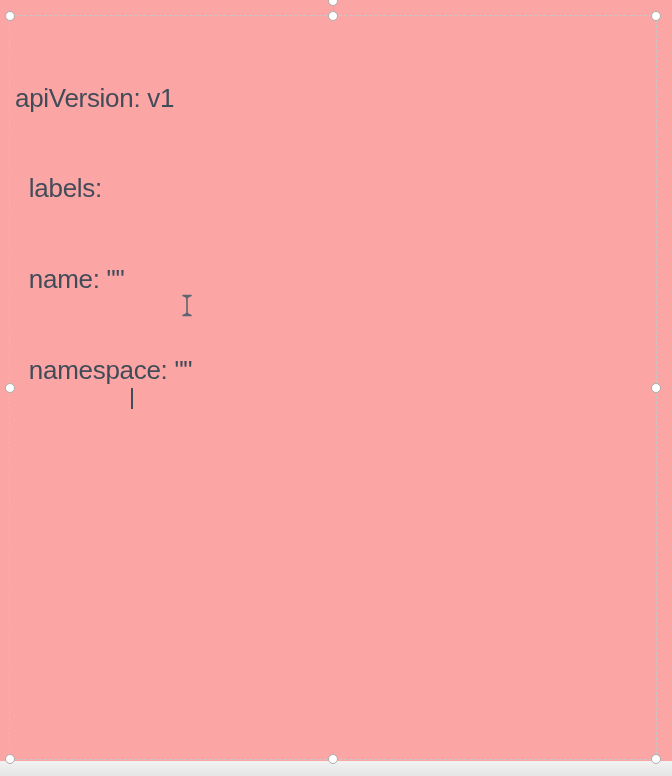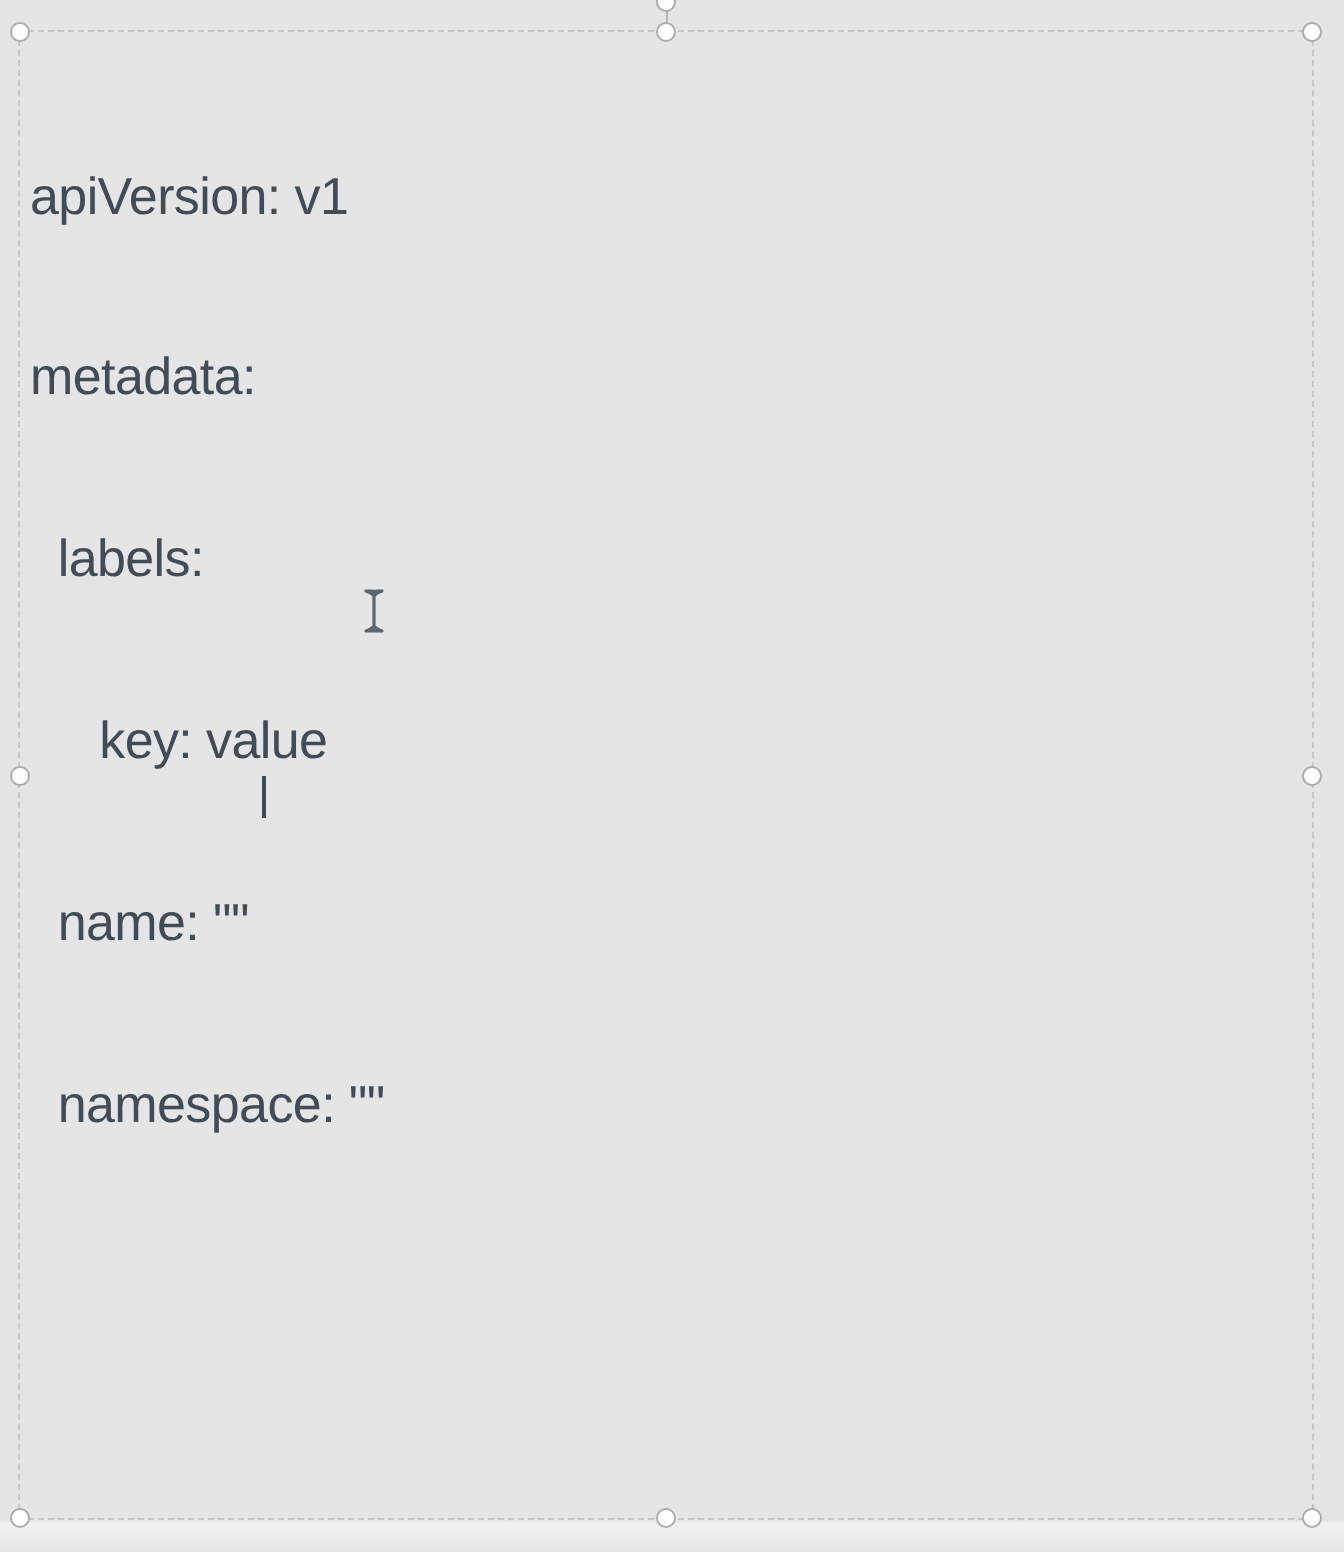--- a/index.html
+++ b/index.html
@@ -8,21 +8,21 @@
     width: 672px;
     height: 776px;
     overflow: hidden;
     font-family: "Liberation Sans", sans-serif;
     background: #ffffff;
   }
   .canvas {
     position: relative;
     width: 672px;
     height: 776px;
-    background: #e5e5e5;
+    background: #fca5a5;
     overflow: hidden;
   }
   .bottom-strip {
     position: absolute;
     left: 0;
     top: 761px;
     width: 672px;
     height: 15px;
     background: linear-gradient(#f2f2f2, #e5e5e5);
   }
@@ -121,23 +121,21 @@
     <div class="handle h-tm"></div>
     <div class="handle h-tr"></div>
     <div class="handle h-ml"></div>
     <div class="handle h-mr"></div>
     <div class="handle h-bl"></div>
     <div class="handle h-bm"></div>
     <div class="handle h-br"></div>
 
     <div class="yaml-text">
       <div class="yline">apiVersion: v1</div>
-      <div class="yline">metadata:</div>
       <div class="yline">  labels:</div>
-      <div class="yline">     key: value</div>
       <div class="yline">  name: ""</div>
       <div class="yline">  namespace: ""</div>
       
       
       
       
       
       
       
       

